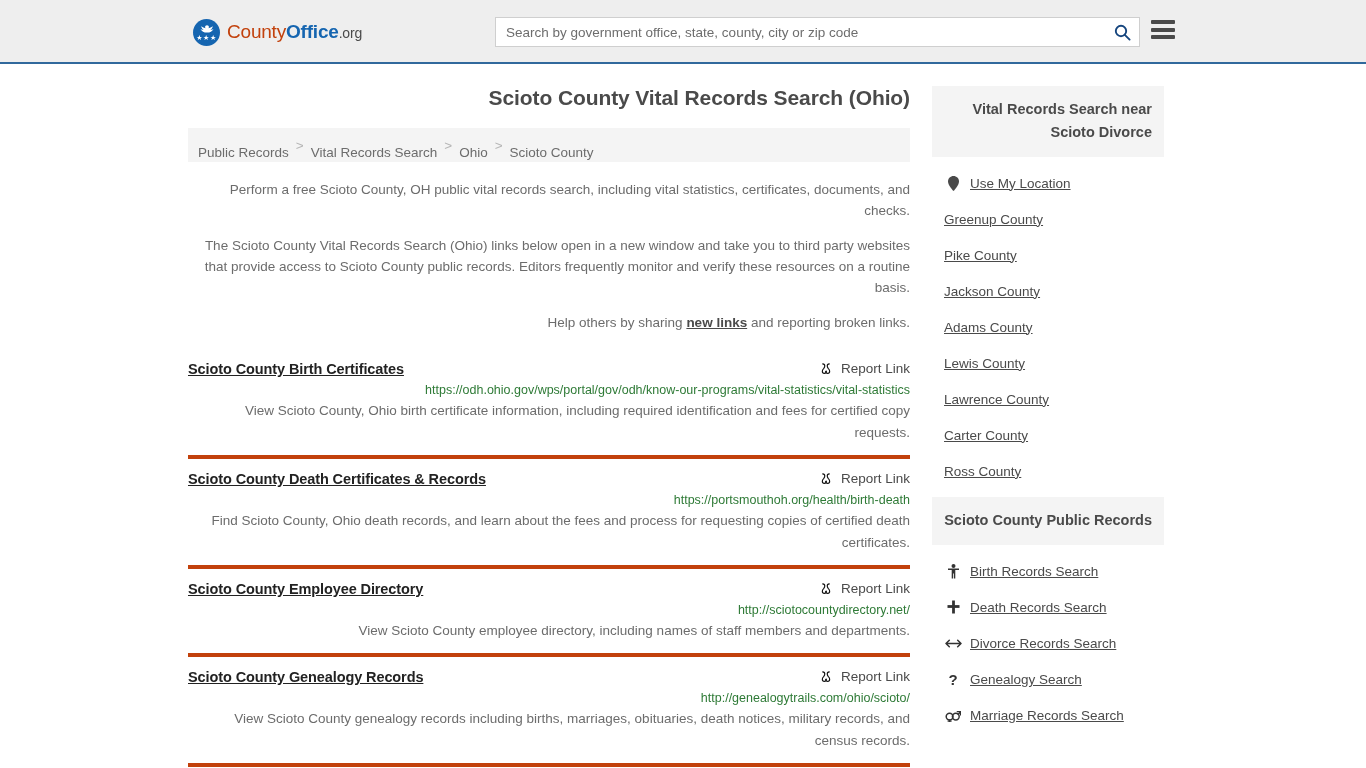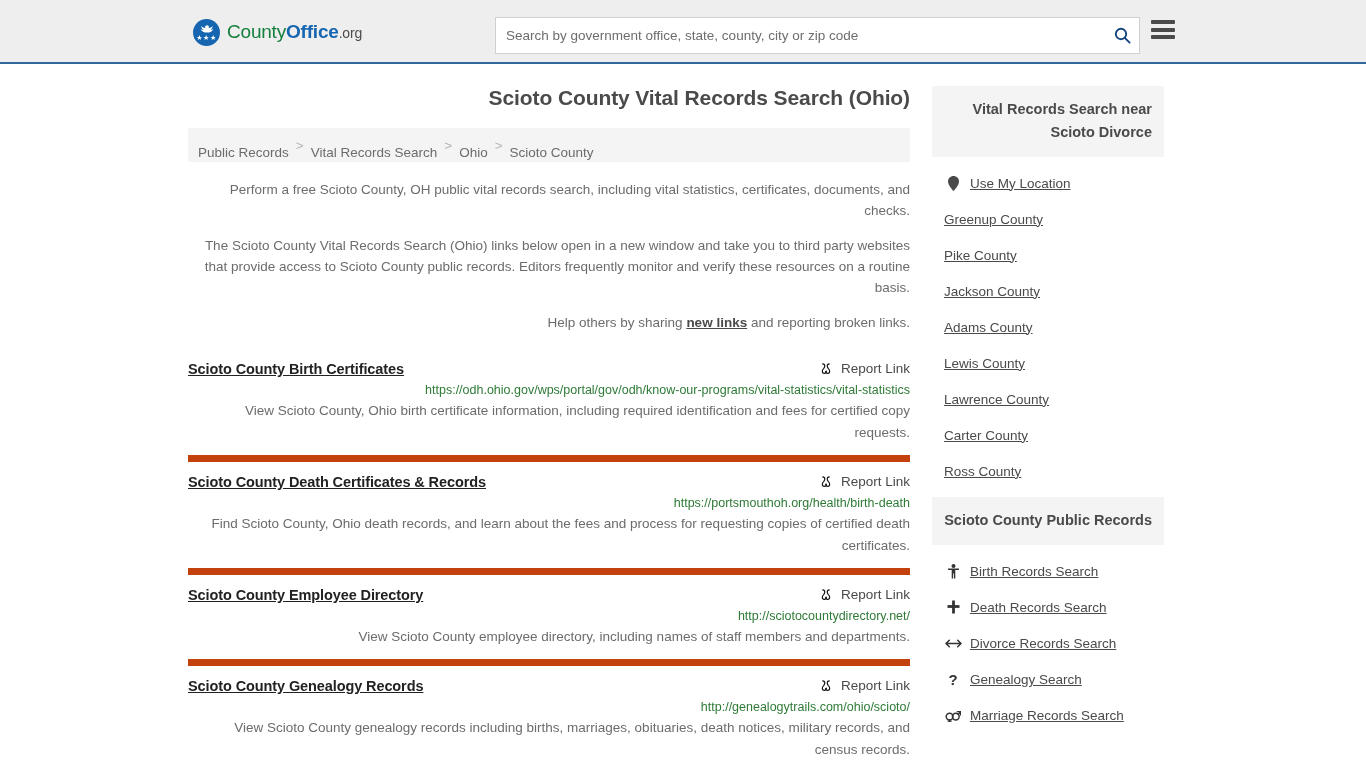--- a/index.html
+++ b/index.html
@@ -57,29 +57,29 @@
     white-space: nowrap;
   }
   .brand-text {
     font-size: 19px;
     letter-spacing: -0.2px;
     color: #2b2b2b;
     font-weight: 400;
     white-space: nowrap;
   }
   .brand-text .b-office { color: #1565b0; font-weight: 700; }
-  .brand-text .b-county { color: #15803d; }
+  .brand-text .b-county { color: #c2410c; }
   .brand-text .b-org { font-size: 14px; color: #4a4a4a; }
 
   .search-wrap {
     position: absolute;
     left: 495px;
     top: 17px;
     width: 645px;
-    height: 37px;
+    height: 30px;
     background: #ffffff;
     border: 1px solid #cfcfcf;
     display: flex;
     align-items: center;
   }
   .search-input {
     flex: 1 1 auto;
     border: 0;
     outline: none;
     height: 28px;
@@ -160,21 +160,21 @@
     margin: 0 0 14px 0;
   }
   .intro a.inline-link {
     color: #4a4a4a;
     font-weight: 600;
   }
 
   
   .result {
     padding: 12px 0 11px 0;
-    border-bottom: 7px solid #c2410c;
+    border-bottom: 4px solid #c2410c;
     position: relative;
   }
   .result:first-of-type { padding-top: 14px; }
   .result-head {
     display: flex;
     align-items: flex-start;
     justify-content: space-between;
   }
   .result-title {
     font-size: 14.5px;

